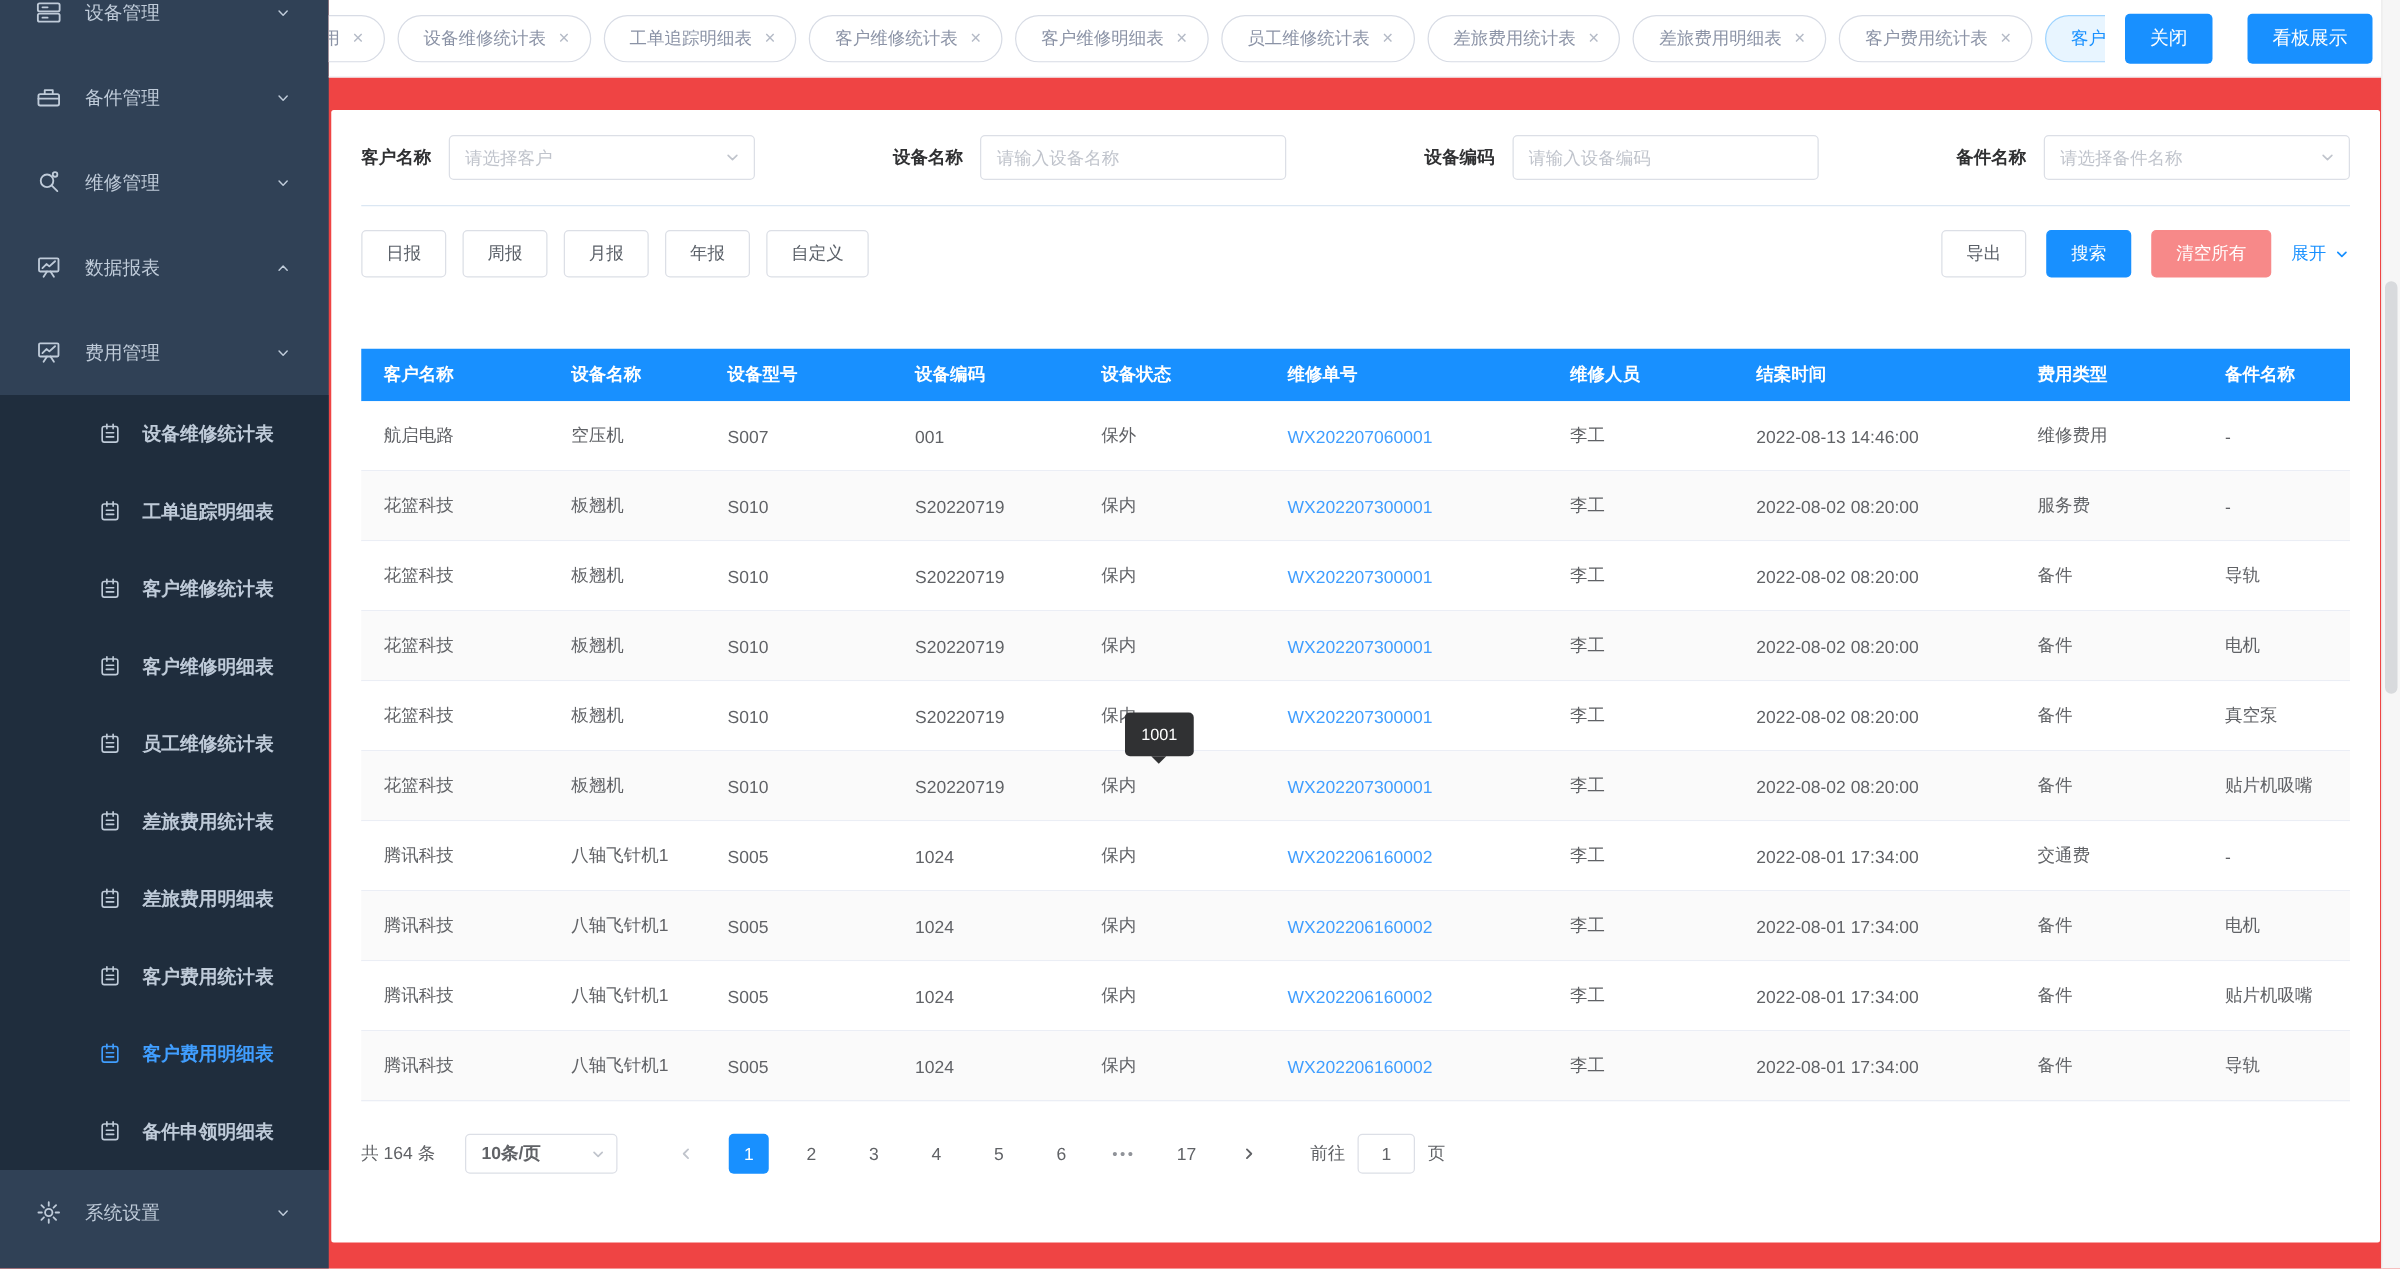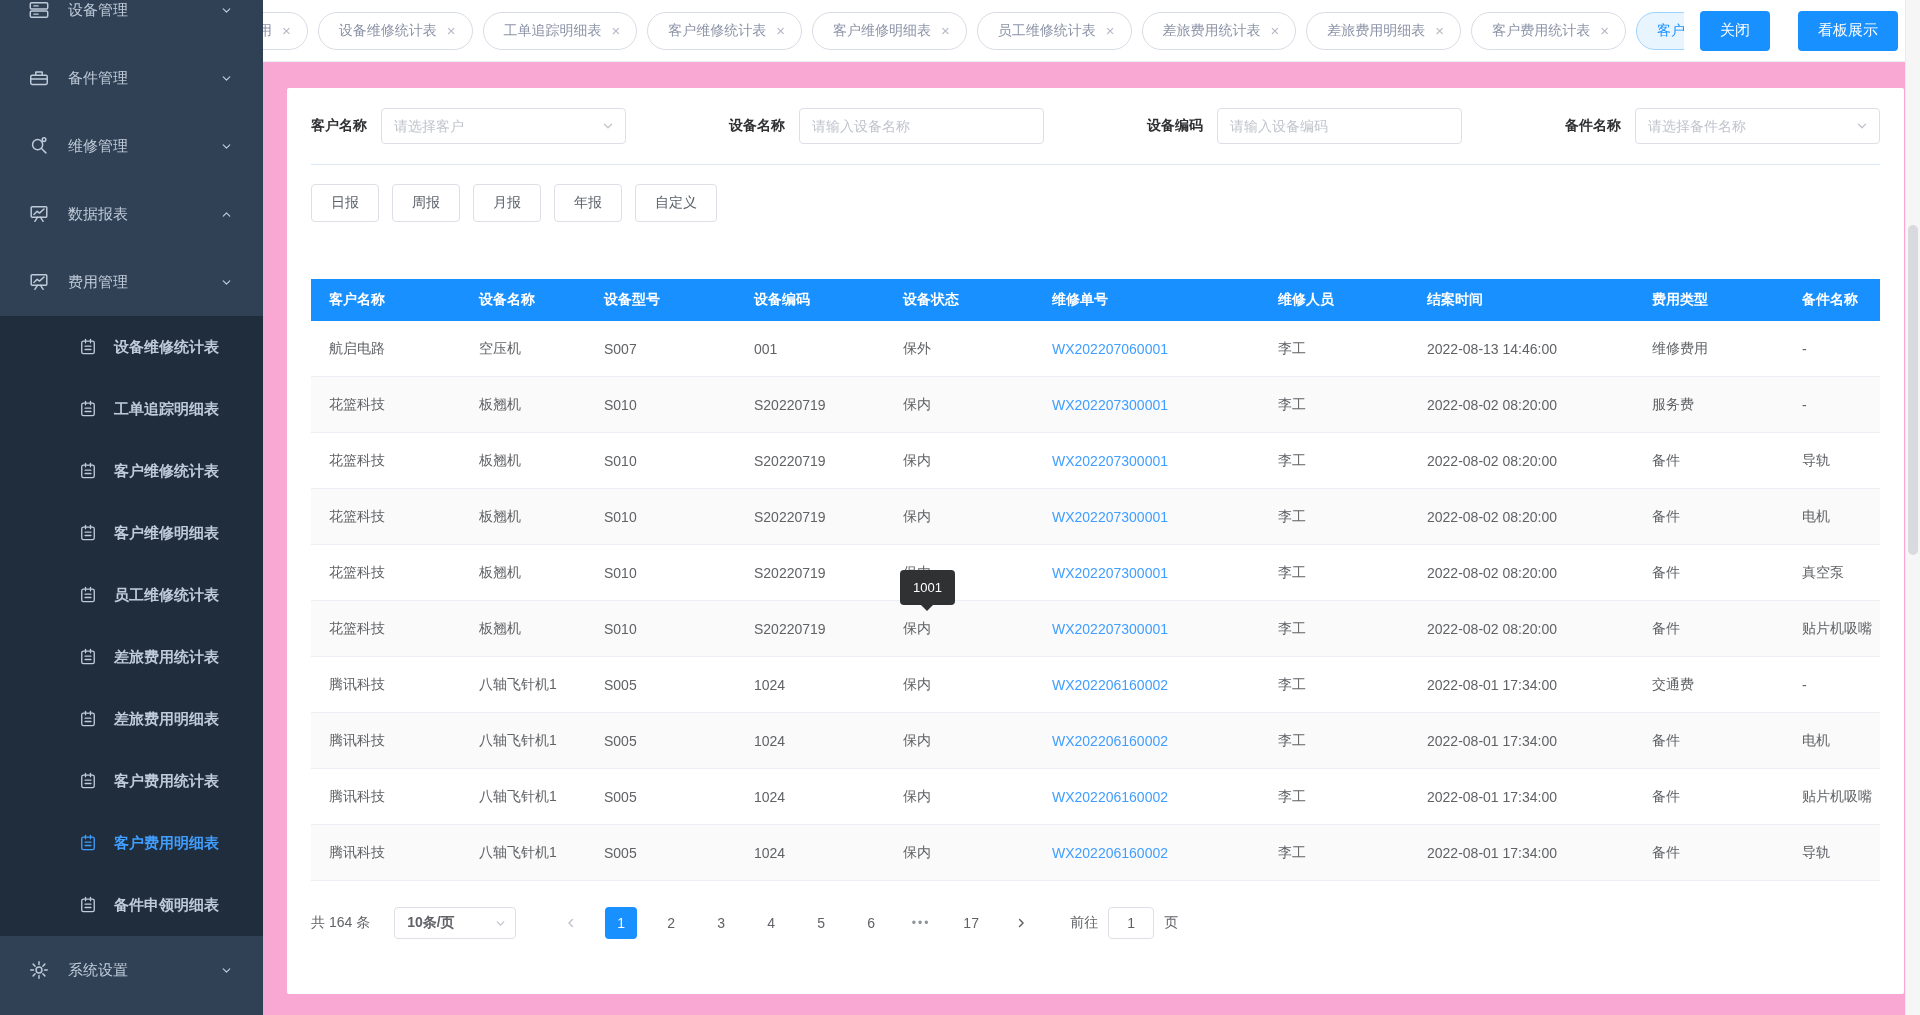--- a/index.html
+++ b/index.html
@@ -1,18 +1,18 @@
 <!DOCTYPE html>
 <html><head>
 <meta charset="utf-8">
 <style>
   * { box-sizing: border-box; margin: 0; padding: 0; }
   html,body { width:1920px; height:1015px; }
   .app { position:relative; width:1920px; height:1015px; display:flex; overflow:hidden;
-         font-family:"Liberation Sans","DejaVu Sans",sans-serif; background:#f9a8d4; }
+         font-family:"Liberation Sans","DejaVu Sans",sans-serif; background:#ef4444; }
 
   
   .sidebar { width:263px; flex:none; background:#304156; overflow:hidden; }
   .menu { margin-top:-24px; }
   .menu-item { height:68px; display:flex; align-items:center; padding:0 30px 0 28px;
                color:#bfcbd9; font-size:15px; cursor:pointer; }
   .menu-item .mi-label { flex:1; margin-left:18px; }
   .icn svg { width:22px; height:22px; display:block; }
   .mi-chev svg { width:13px; height:13px; display:block; }
   .submenu { background:#1f2d3d; }
@@ -31,21 +31,21 @@
          display:flex; align-items:center; padding:0 16px 0 20px; color:#8b93a6; font-size:14px;
          cursor:pointer; white-space:nowrap; }
   .tab .tab-close { margin-left:10px; font-size:15px; color:#b4bac6; line-height:1; }
   .tab.partial { margin-left:-26px; }
   .tab.active { background:#e8f5ff; border-color:#9fd4ff; color:#1890ff; }
   .tabbar-actions { margin-left:auto; display:flex; gap:28px; padding:0 22px 0 16px; flex:none; }
   .btn-solid { height:40px; padding:0 20px; background:#1890ff; color:#fff; border:none;
                border-radius:4px; font-size:15px; cursor:pointer;
                font-family:"Liberation Sans","DejaVu Sans",sans-serif; }
 
-  .content { flex:1; padding:26px 16px 0 24px; }
+  .content { flex:1; padding:26px 16px 0 2px; }
   .card { background:#fff; border-radius:2px; height:906px; padding:0 24px; position:relative; }
 
   
   .filter-row { height:76px; display:flex; align-items:center; justify-content:space-between; }
   .filter-group { display:flex; align-items:center; }
   .filter-label { font-size:14px; font-weight:700; color:#303133; margin-right:14px; white-space:nowrap; }
   .filter-field { width:245px; height:36px; border:1px solid #dcdfe6; border-radius:4px;
                   display:flex; align-items:center; padding:0 10px 0 12px; background:#fff; }
   .filter-field input { border:none; outline:none; flex:1; min-width:0; font-size:14px; color:#606266;
                         font-family:"Liberation Sans","DejaVu Sans",sans-serif; }
@@ -423,20 +423,31 @@
         <div class="divider"></div>
 
         <div class="toolbar">
           <div class="report-group" id="reportBtns">
               <button class="btn">日报</button>
               <button class="btn">周报</button>
               <button class="btn">月报</button>
               <button class="btn">年报</button>
               <button class="btn">自定义</button>
             </div>
+          <div class="toolbar-right">
+            <button class="btn">导出</button>
+            <button class="btn btn-primary">搜索</button>
+            <button class="btn btn-danger">清空所有</button>
+            <div class="expand-link">
+              <span>展开</span>
+              <svg viewBox="0 0 24 24" fill="none" stroke="currentColor" stroke-width="2.5" stroke-linecap="round" stroke-linejoin="round">
+                  <path d="M6 9l6 6 6-6"></path>
+                </svg>
+            </div>
+          </div>
         </div>
 
         <div class="table">
           <div class="t-head" id="thead">
               <div class="t-cell c0">客户名称</div>
               <div class="t-cell c1">设备名称</div>
               <div class="t-cell c2">设备型号</div>
               <div class="t-cell c3">设备编码</div>
               <div class="t-cell c4">设备状态</div>
               <div class="t-cell c5">维修单号</div>

